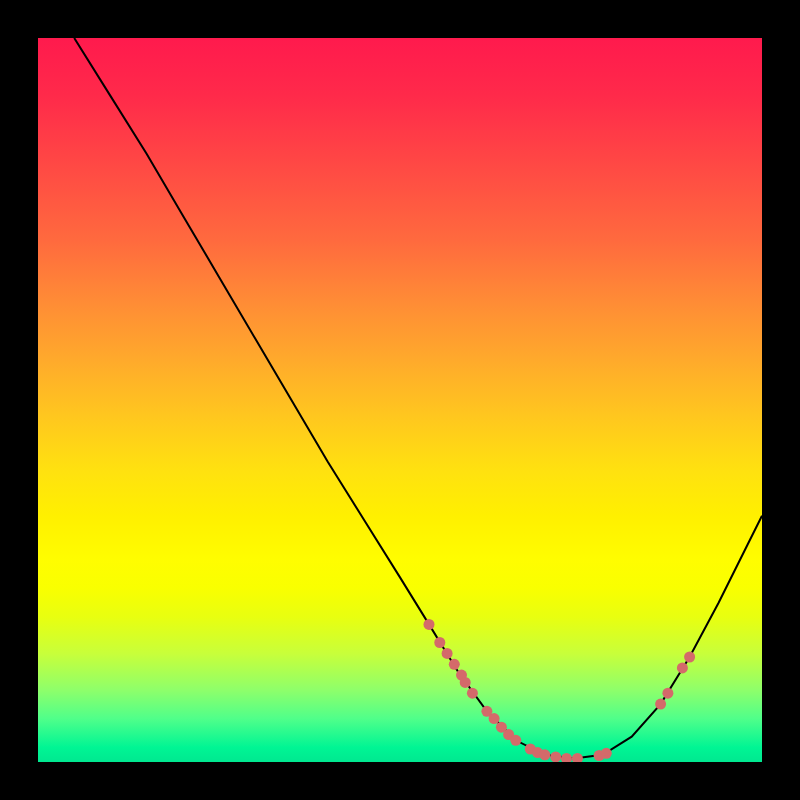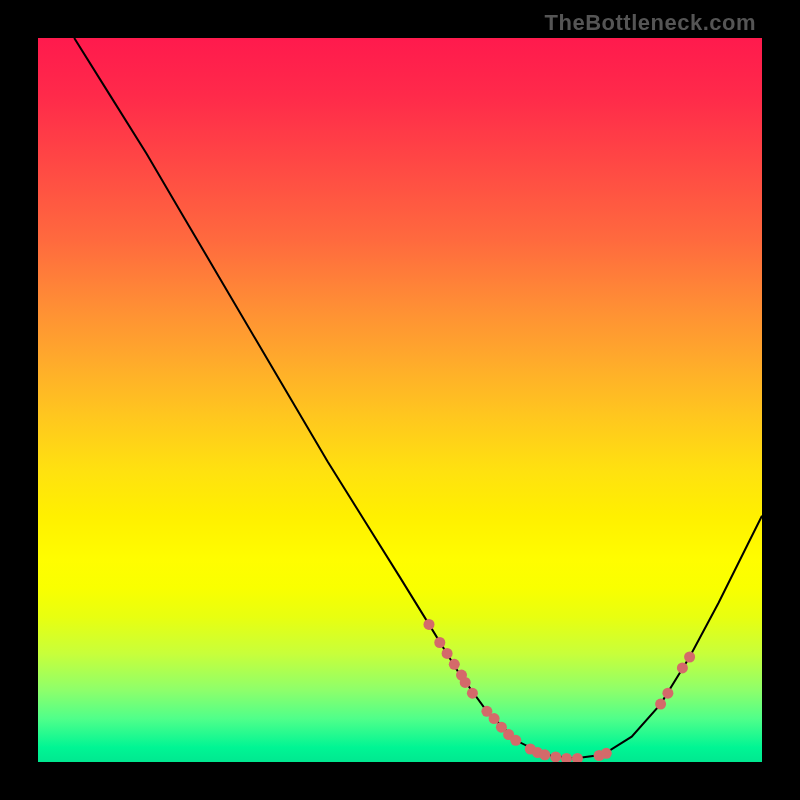--- a/index.html
+++ b/index.html
@@ -68,21 +68,20 @@
   }
   .dot {
     fill: #d46a6a;
     stroke: none;
   }
 </style>
 </head>
 <body>
 
 <div class="chart-container">
-  <div class="watermark">TheBottleneck.com</div>
   <div class="plot-area">
     <div class="gradient-bg"></div>
     <svg class="curve" viewBox="0 0 724 724" preserveAspectRatio="none">
       <path id="bottleneck-path" class="line" d="M36.2 0.0 L72.4 57.9 L108.6 115.8 L144.8 177.4 L181.0 238.9 L217.2 300.5 L253.4 362.0 L289.6 423.5 L325.8 481.5 L362.0 539.4 L391.0 586.4 L419.9 633.5 L448.9 673.3 L477.8 702.3 L506.8 716.8 L535.8 720.4 L564.7 716.8 L593.7 698.7 L622.6 666.1 L651.6 619.0 L680.6 564.7 L709.5 506.8 L724.0 477.8"></path>
       <g id="dots">
           <circle cx="391.0" cy="586.4" r="5.5" class="dot"></circle>
           <circle cx="401.8" cy="604.5" r="5.5" class="dot"></circle>
           <circle cx="409.1" cy="615.4" r="5.5" class="dot"></circle>
           <circle cx="416.3" cy="626.3" r="5.5" class="dot"></circle>
           <circle cx="423.5" cy="637.1" r="5.5" class="dot"></circle>

